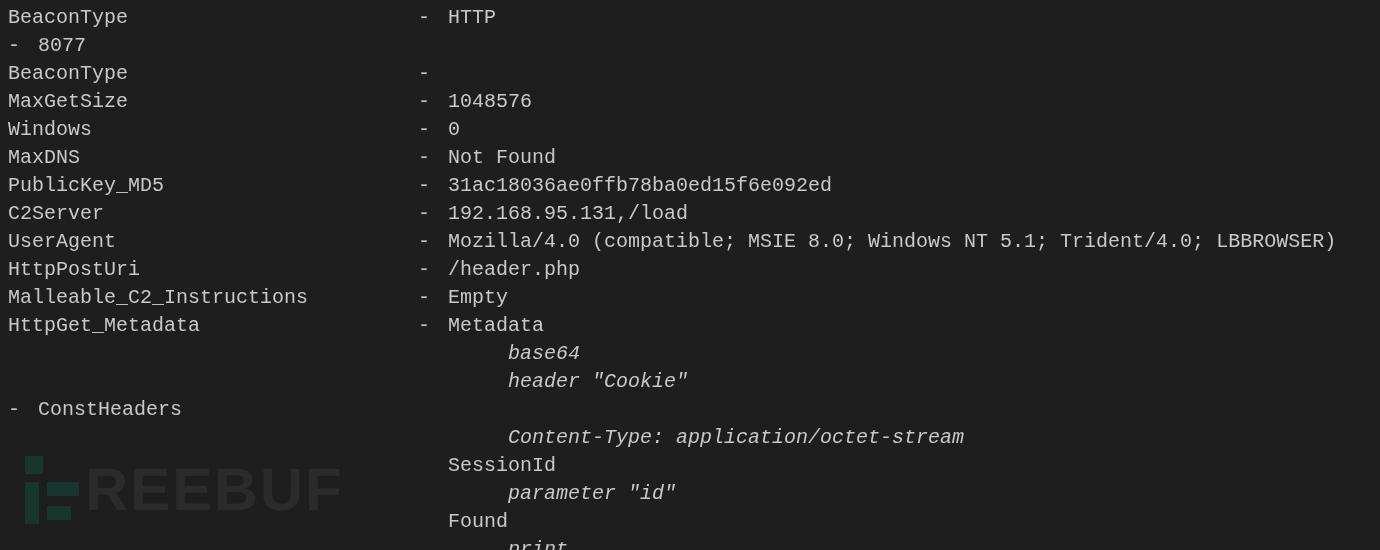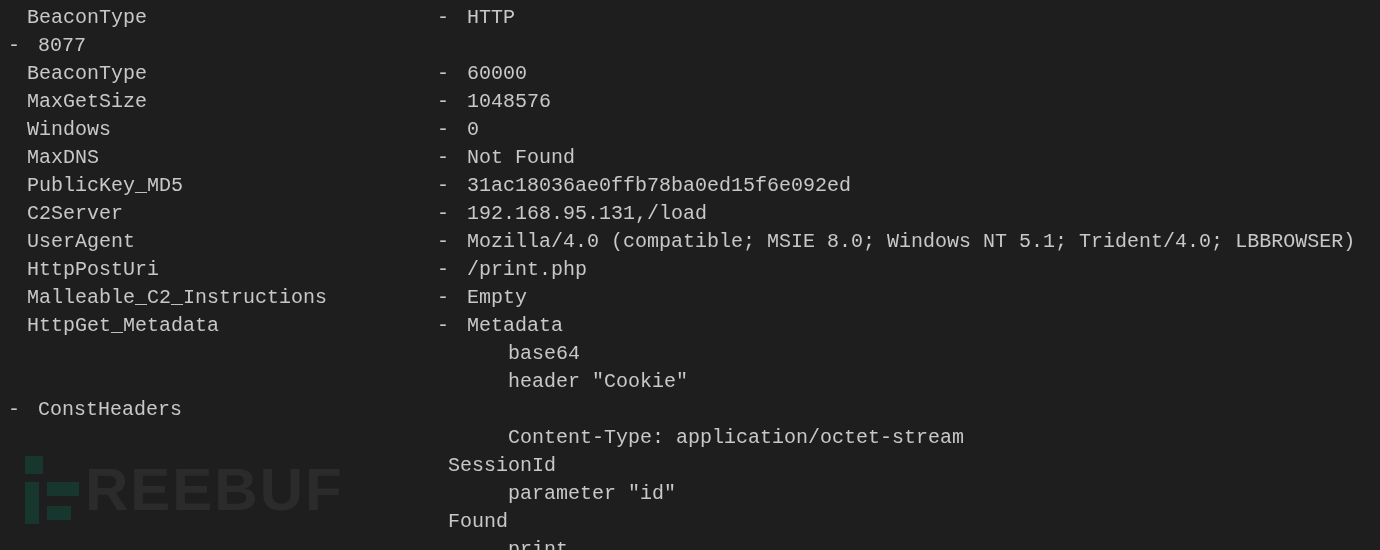--- a/index.html
+++ b/index.html
@@ -19,33 +19,33 @@
       position: relative;
       padding: 4px 8px;
     }
     .row {
       display: flex;
       white-space: pre;
     }
     .field {
       width: 410px;
       flex-shrink: 0;
-      margin-left: 19px;
     }
     .sep {
       width: 30px;
       flex-shrink: 0;
     }
     .value {
       flex: 1;
       font-family: Liberation Mono, monospace;
     }
     .nested {
       padding-left: 500px;
       white-space: pre;
+      font-style: italic;
     }
     .nested2 {
       padding-left: 440px;
       white-space: pre;
     }
     .watermark {
       position: absolute;
       left: 25px;
       bottom: 18px;
       font-family: Arial, Helvetica, sans-serif;
@@ -83,28 +83,28 @@
       height: 14px;
       background: rgba(0, 128, 96, 0.25);
     }
   </style>
 </head>
 <body>
 
 <div id="output">
     <div class="row"><span class="field">BeaconType</span><span class="sep">- </span><span class="value">HTTP</span></div>
     <div class="row"><span class="sep">- </span><span class="value">8077</span></div>
-    <div class="row"><span class="field">BeaconType</span><span class="sep">- </span><span class="value">60000</span></div>
+    <div class="row"><span class="field">BeaconType</span><span class="sep">- </span></div>
     <div class="row"><span class="field">MaxGetSize</span><span class="sep">- </span><span class="value">1048576</span></div>
     <div class="row"><span class="field">Windows</span><span class="sep">- </span><span class="value">0</span></div>
     <div class="row"><span class="field">MaxDNS</span><span class="sep">- </span><span class="value">Not Found</span></div>
     <div class="row"><span class="field">PublicKey_MD5</span><span class="sep">- </span><span class="value">31ac18036ae0ffb78ba0ed15f6e092ed</span></div>
     <div class="row"><span class="field">C2Server</span><span class="sep">- </span><span class="value">192.168.95.131,/load</span></div>
     <div class="row"><span class="field">UserAgent</span><span class="sep">- </span><span class="value">Mozilla/4.0 (compatible; MSIE 8.0; Windows NT 5.1; Trident/4.0; LBBROWSER)</span></div>
-    <div class="row"><span class="field">HttpPostUri</span><span class="sep">- </span><span class="value">/print.php</span></div>
+    <div class="row"><span class="field">HttpPostUri</span><span class="sep">- </span><span class="value">/header.php</span></div>
     <div class="row"><span class="field">Malleable_C2_Instructions</span><span class="sep">- </span><span class="value">Empty</span></div>
     <div class="row"><span class="field">HttpGet_Metadata</span><span class="sep">- </span><span class="value">Metadata</span></div>
     <div class="nested">base64</div>
     <div class="nested">header "Cookie"</div>
     <div class="row"><span class="sep">- </span><span class="value">ConstHeaders</span></div>
     <div class="nested">Content-Type: application/octet-stream</div>
     <div class="nested2">SessionId</div>
     <div class="nested">parameter "id"</div>
     <div class="nested2">Found</div>
     <div class="nested">print</div>

